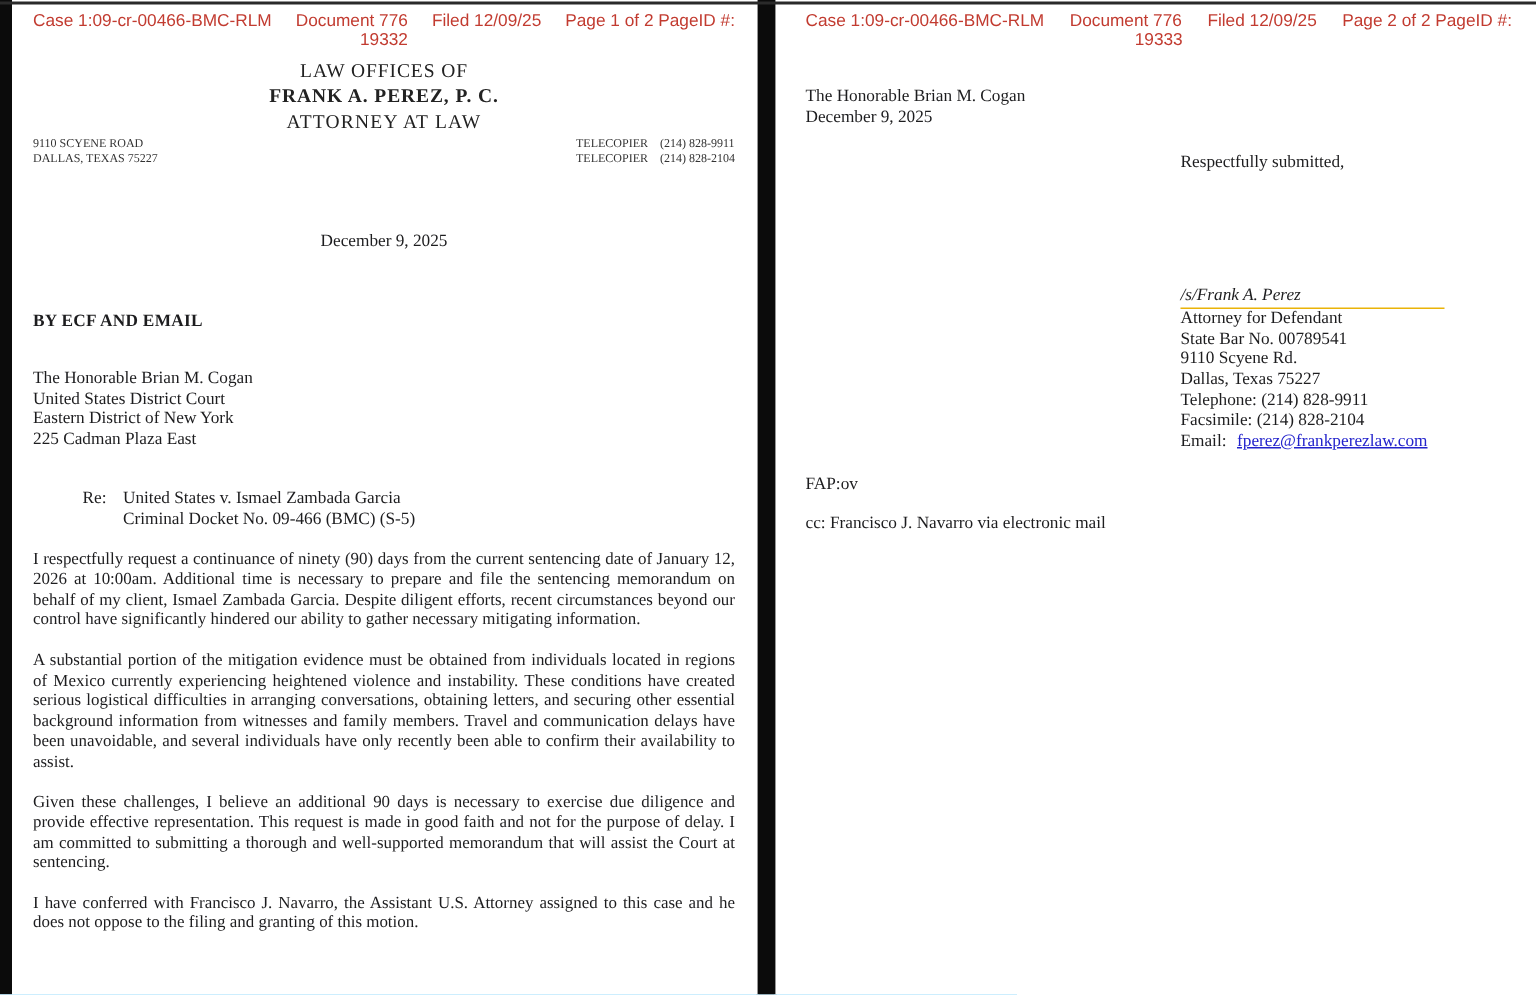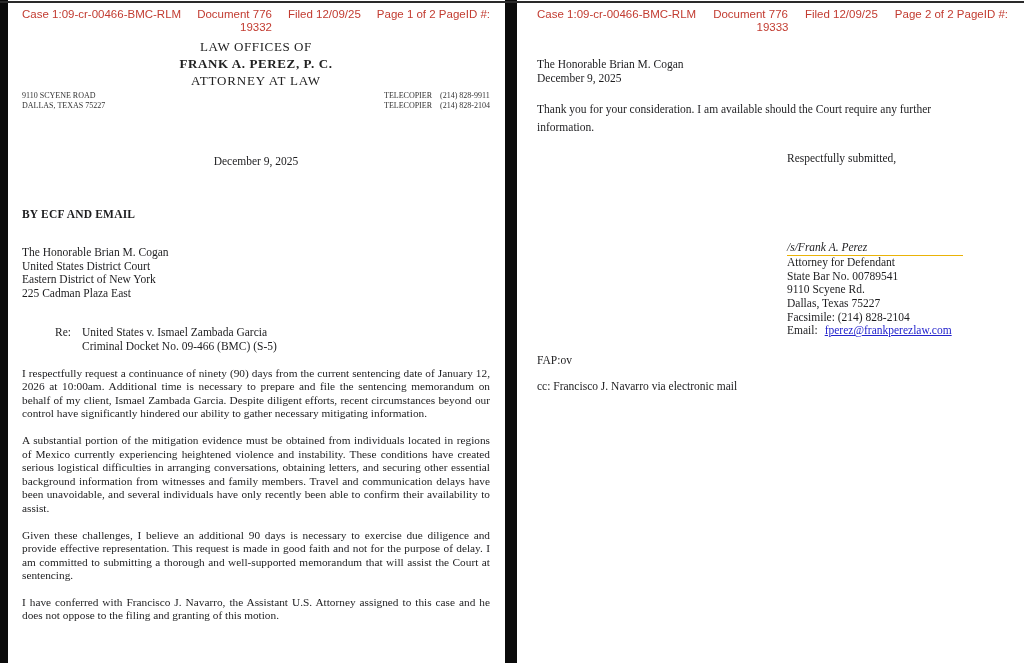--- a/index.html
+++ b/index.html
@@ -139,30 +139,30 @@
         <span>Page 2 of 2 PageID #:</span>
       </div>
       <div class="stamp-id">19333</div>
     </div>
 
     <div class="p2-header">
       <div>The Honorable Brian M. Cogan</div>
       <div>December 9, 2025</div>
     </div>
 
-    <div class="p2-body">Thank you for your consideration. I am available should the Court require any further information.</div>
 
     <div class="closing">Respectfully submitted,</div>
 
     <div class="sig-area">
       <div class="sig-line">/s/Frank A. Perez</div>
       <div>Attorney for Defendant</div>
       <div>State Bar No. 00789541</div>
       <div>9110 Scyene Rd.</div>
       <div>Dallas, Texas 75227</div>
+      <div>Telephone: (214) 828-9911</div>
       <div>Facsimile: (214) 828-2104</div>
       <div class="email-row">
         <span>Email:</span>
         <span class="email-link">fperez@frankperezlaw.com</span>
       </div>
     </div>
 
     <div class="fap">FAP:ov</div>
     <div class="cc">cc: Francisco J. Navarro via electronic mail</div>
   </div>

